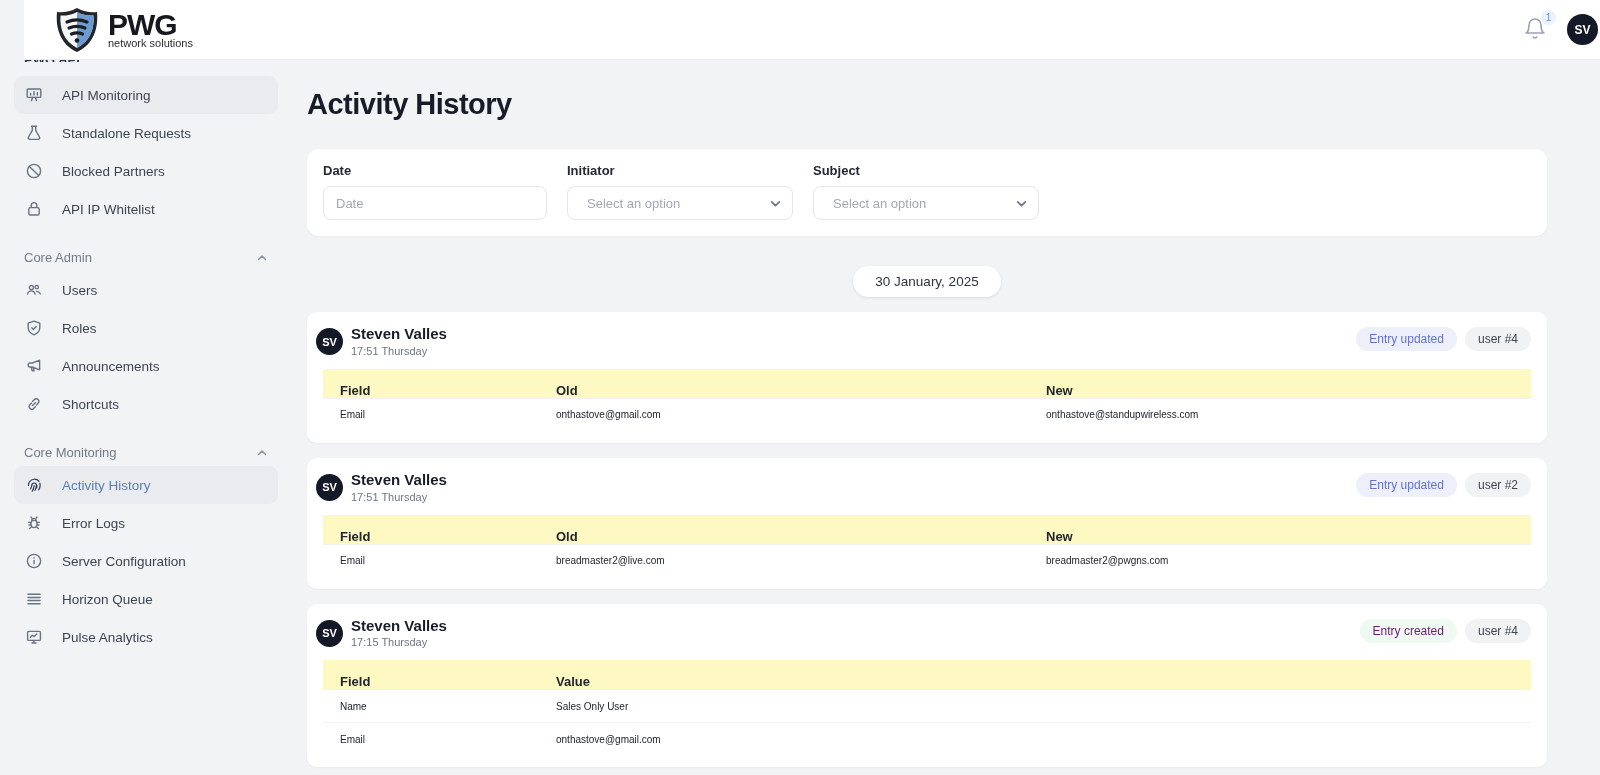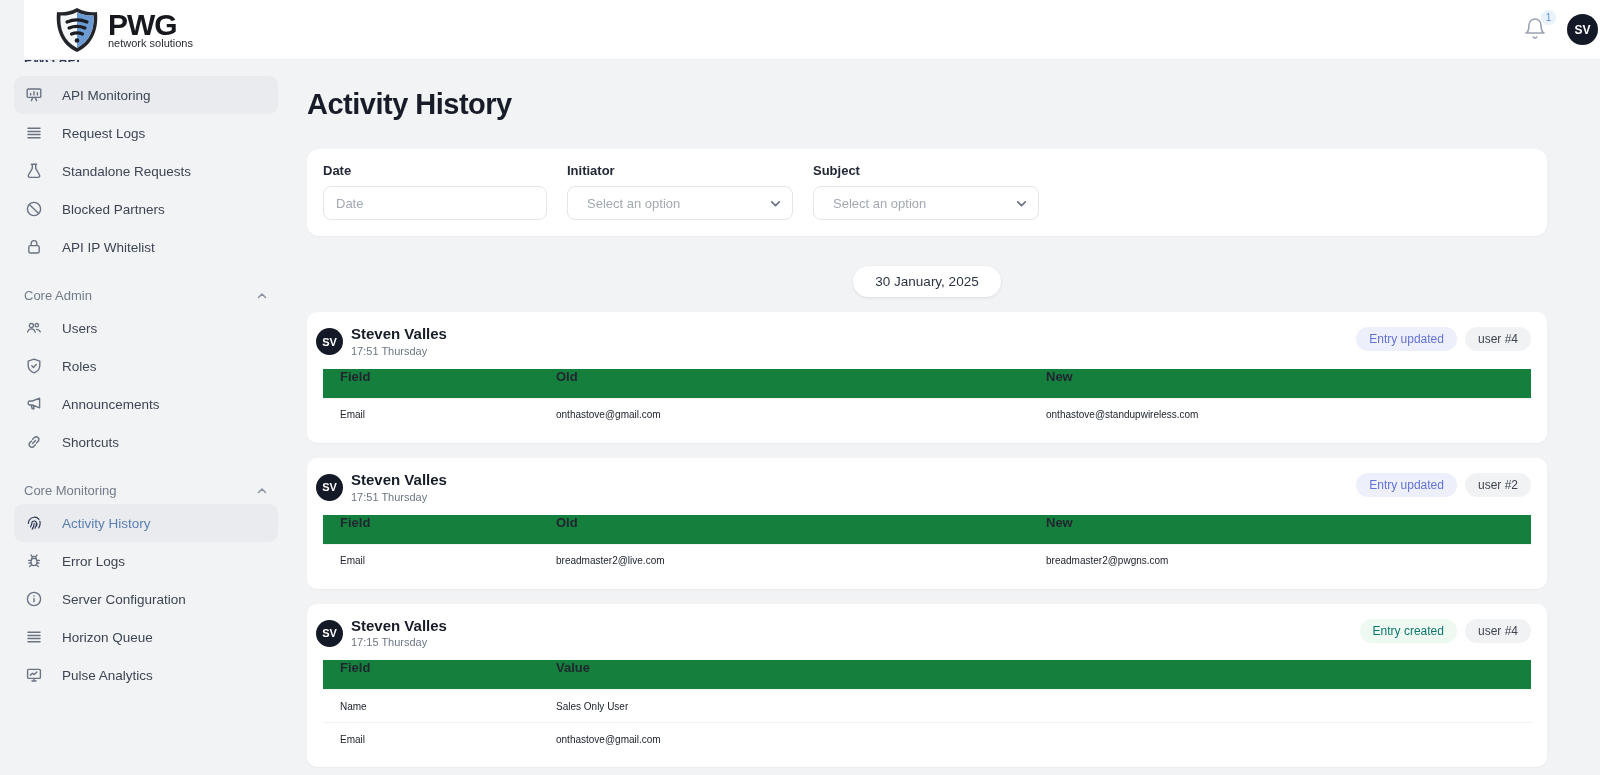--- a/index.html
+++ b/index.html
@@ -45,25 +45,25 @@
 
   .card { background:#ffffff; border-radius:10px; margin-top:15px; padding:13px 16px 12px 16px; box-shadow:0 1px 2px rgba(20,25,40,0.04); }
   .card-head { display:flex; align-items:flex-start; justify-content:space-between; padding:0 0 12px 0; }
   .card-who { display:flex; gap:8px; padding-left:-7px; margin-left:-7px; }
   .card-avatar { width:27px; height:27px; border-radius:50%; background:#141927; color:#fff; font-size:11px; font-weight:bold; display:flex; align-items:center; justify-content:center; margin-top:3px; }
   .card-name { font-size:15px; font-weight:bold; color:#171c28; line-height:1.25; }
   .card-time { font-size:11px; color:#6d7684; margin-top:1px; }
   .card-badges { display:flex; gap:8px; margin-top:2px; }
   .badge { font-size:12px; padding:5px 13px; border-radius:13px; white-space:nowrap; }
   .badge.updated { color:#6273d4; background:#edeffb; }
-  .badge.created { color:#0f766e; background:#eef9f2; }
+  .badge.created { color:#701a75; background:#eef9f2; }
   .badge.subject { color:#3e4550; background:#f1f2f4; }
 
   .tbl { width:100%; }
-  .tbl-head { display:flex; background:#15803d; height:29px; align-items:flex-start; font-size:13px; font-weight:bold; color:#20252f; }
+  .tbl-head { display:flex; background:#fef9c3; height:29px; align-items:flex-end; font-size:13px; font-weight:bold; color:#20252f; }
   .tbl-row { display:flex; height:33px; align-items:center; font-size:10px; color:#20252f; border-top:1px solid #f1f2f4; }
   .tc1 { width:233px; padding-left:17px; flex:0 0 233px; }
   .tc2 { width:490px; flex:0 0 490px; }
   .tc3 { flex:1; }
   svg { display:block; }
 </style>
 </head>
 <body>
 
 <header class="topbar">
@@ -101,28 +101,20 @@
     <span class="nicon">
       <svg width="18" height="18" viewBox="0 0 18 18" fill="none" stroke="currentColor" stroke-width="1.4" stroke-linecap="round">
           <rect x="2.2" y="3" width="13.6" height="8.4" rx="1"></rect>
           <path d="M5.6 9V7.4M9 9V5.8M12.4 9V6.8M6.4 14.6l1.4-3.2M11.6 14.6l-1.4-3.2"></path>
         </svg>
     </span>
     <span>API Monitoring</span>
   </div>
   <div class="nav-item">
     <span class="nicon">
-      <svg width="18" height="18" viewBox="0 0 18 18" fill="none" stroke="currentColor" stroke-width="1.5" stroke-linecap="round">
-          <path d="M3 4.2h12M3 7.4h12M3 10.6h12M3 13.8h12"></path>
-        </svg>
-    </span>
-    <span>Request Logs</span>
-  </div>
-  <div class="nav-item">
-    <span class="nicon">
       <svg width="18" height="18" viewBox="0 0 18 18" fill="none" stroke="currentColor" stroke-width="1.4" stroke-linecap="round" stroke-linejoin="round">
           <path d="M6.4 2.2h5.2M7.3 2.2v4.2l-3.8 6.6a1.6 1.6 0 001.4 2.4h8.2a1.6 1.6 0 001.4-2.4l-3.8-6.6V2.2"></path>
         </svg>
     </span>
     <span>Standalone Requests</span>
   </div>
   <div class="nav-item">
     <span class="nicon">
       <svg width="18" height="18" viewBox="0 0 18 18" fill="none" stroke="currentColor" stroke-width="1.4">
           <circle cx="9" cy="9" r="6.6"></circle>

